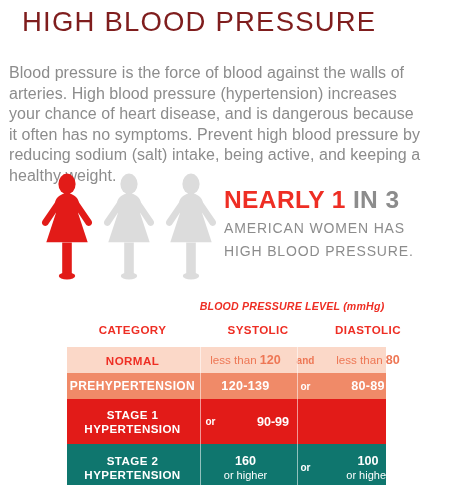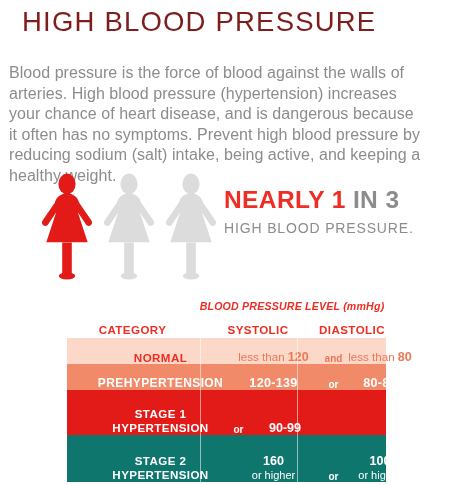--- a/index.html
+++ b/index.html
@@ -102,31 +102,30 @@
     height: 16px;
   }
   .thead {
     display: flex;
     color: #EE2E24;
     font-weight: bold;
     font-size: 11.6px;
     letter-spacing: 0.4px;
     height: 20px;
     align-items: flex-end;
-    padding-bottom: 2px;
+    padding-bottom: 11px;
   }
   .row {
     display: flex;
-    align-items: flex-end;
-    padding-left: 28px;
+    align-items: center;
   }
   .c-cat   { width: 131px; flex: 0 0 131px; text-align: center; display:flex; align-items:center; justify-content:center; }
   .c-sys   { width: 95px;  flex: 0 0 95px;  text-align: center; display:flex; align-items:center; justify-content:center; }
   .c-op    { width: 25px;  flex: 0 0 25px;  text-align: center; display:flex; align-items:center; justify-content:center; }
-  .c-dia   { width: 68px;  flex: 0 0 68px;  text-align: center; display:flex; align-items:center; justify-content:center; }
+  .c-dia   { width: 68px;  flex: 0 0 68px;  text-align: center; display:flex; align-items:center; justify-content:center;margin-left:16px; }
 
   .thead .c-sys { width: 120px; flex: 0 0 120px; }
   .thead .c-op  { width: 0px;   flex: 0 0 0px; }
   .thead .c-dia { width: 68px;  flex: 0 0 68px; }
 
   .row-normal { background: #FBD8C8; height: 26px; }
   .row-pre    { background: #F08A68; height: 26px; }
   .row-s1     { background: #E21B18; height: 45px; }
   .row-s2     { background: #0f766e; height: 47px; }
 
@@ -198,20 +197,21 @@
   </div>
 
 </div>
 
 <div class="stat">
   <div class="stat-head">
     <span class="hl">NEARLY 1</span>
     <span class="gy">IN 3</span>
   </div>
   <div class="stat-sub">
+    <div>AMERICAN WOMEN HAS</div>
     <div>HIGH BLOOD PRESSURE.</div>
   </div>
 </div>
 
 <div class="bp-table">
 
   <div class="bp-level-label">BLOOD PRESSURE LEVEL (mmHg)</div>
 
   <div class="thead">
     <div class="c-cat">CATEGORY</div>

